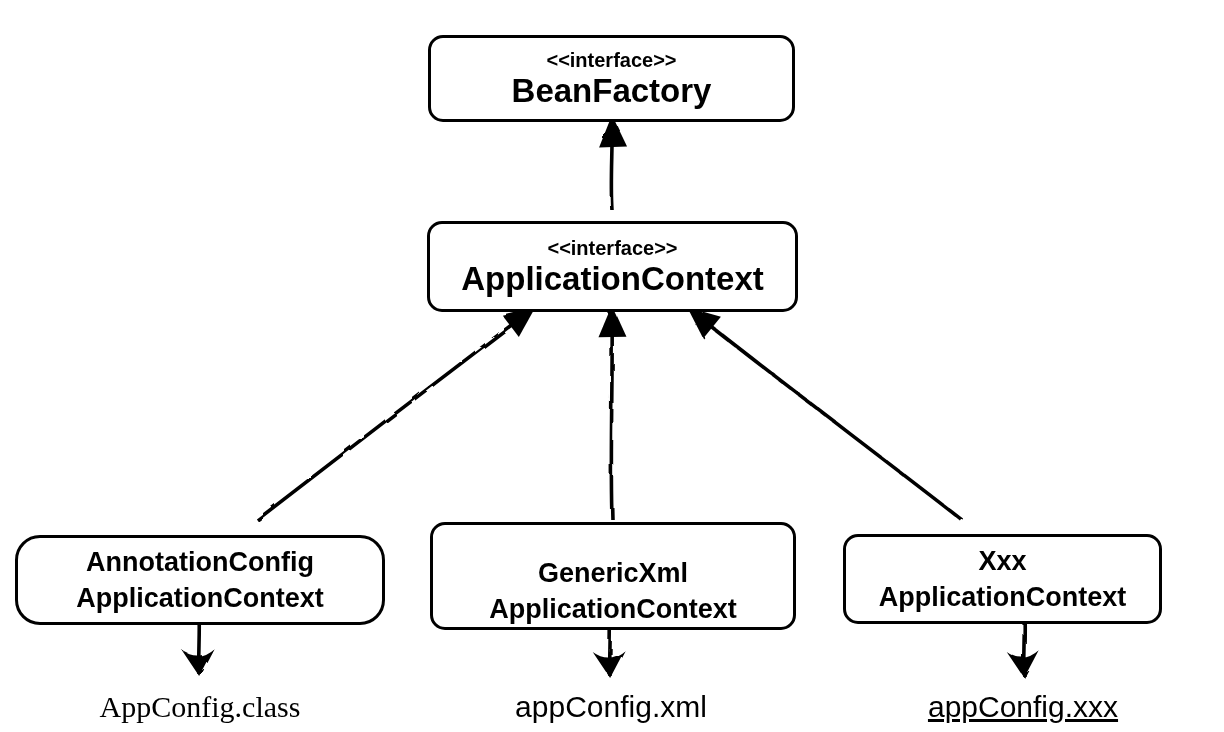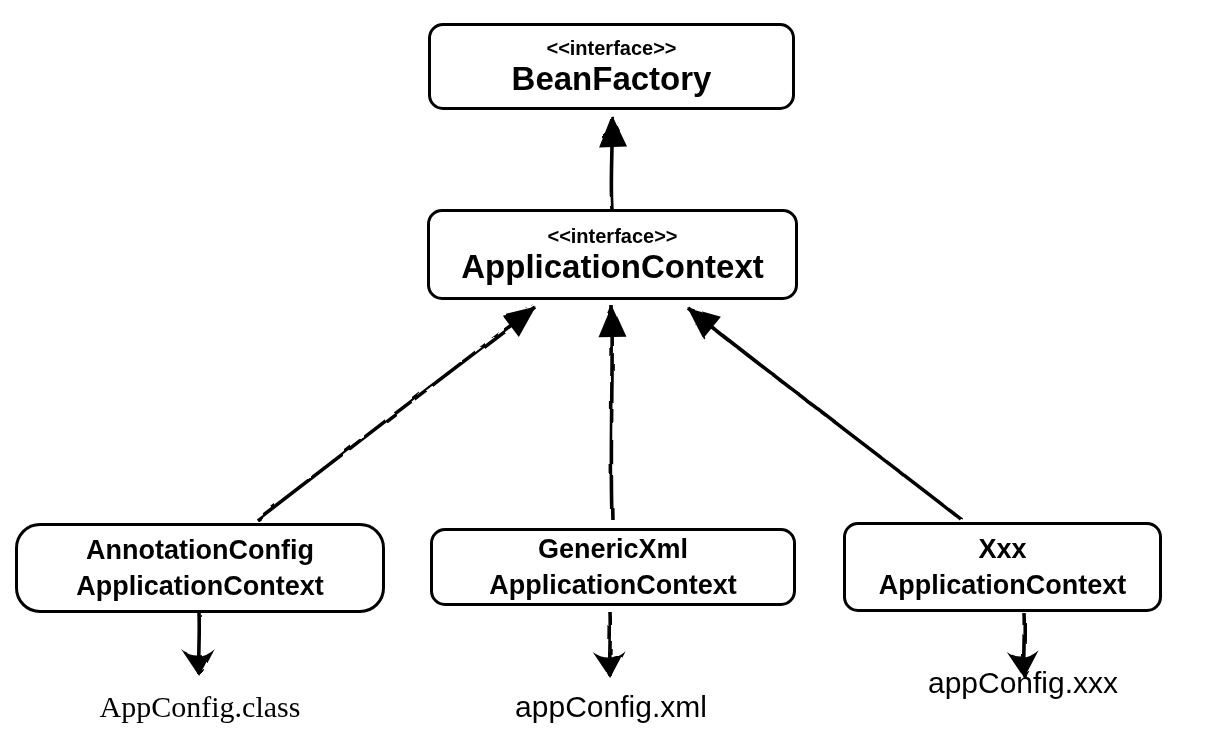--- a/index.html
+++ b/index.html
@@ -21,20 +21,21 @@
     position: absolute;
     box-sizing: border-box;
     border: 3.5px solid #000000;
     border-radius: 15px;
     background: #ffffff;
     display: flex;
     flex-direction: column;
     align-items: center;
     justify-content: center;
     text-align: center;
+    margin-top: 12px;
   }
   .stereotype {
     font-size: 20px;
     font-weight: bold;
     line-height: 24px;
   }
   .node-name {
     font-size: 33px;
     font-weight: bold;
     line-height: 38px;
@@ -89,27 +90,27 @@
   <div class="uml-node" style="left:427px; top:209px; width:371px; height:91px;">
     <div class="stereotype">&lt;&lt;interface&gt;&gt;</div>
     <div class="node-name">ApplicationContext</div>
   </div>
 
   <div class="uml-node" style="left:15px; top:523px; width:370px; height:90px;border-radius:25px;">
     <div class="node-line">AnnotationConfig</div>
     <div class="node-line">ApplicationContext</div>
   </div>
 
-  <div class="uml-node" style="left:430px; top:528px; width:366px; height:78px;justify-content:flex-end;">
+  <div class="uml-node" style="left:430px; top:510px; width:366px; height:108px;justify-content:flex-end;">
     <div class="node-line">GenericXml</div>
     <div class="node-line">ApplicationContext</div>
   </div>
 
   <div class="uml-node" style="left:843px; top:522px; width:319px; height:90px;">
     <div class="node-line">Xxx</div>
     <div class="node-line">ApplicationContext</div>
   </div>
 
   <div class="artifact-label" style="left:200px; top:690px;font-family:Liberation Serif, serif;">AppConfig.class</div>
   <div class="artifact-label" style="left:611px; top:690px;">appConfig.xml</div>
-  <div class="artifact-label" style="left:1023px; top:666px;">appConfig.xxx</div>
+  <div class="artifact-label" style="left:1023px; top:690px;text-decoration:underline;">appConfig.xxx</div>
 
 </div>
 
 </body></html>

